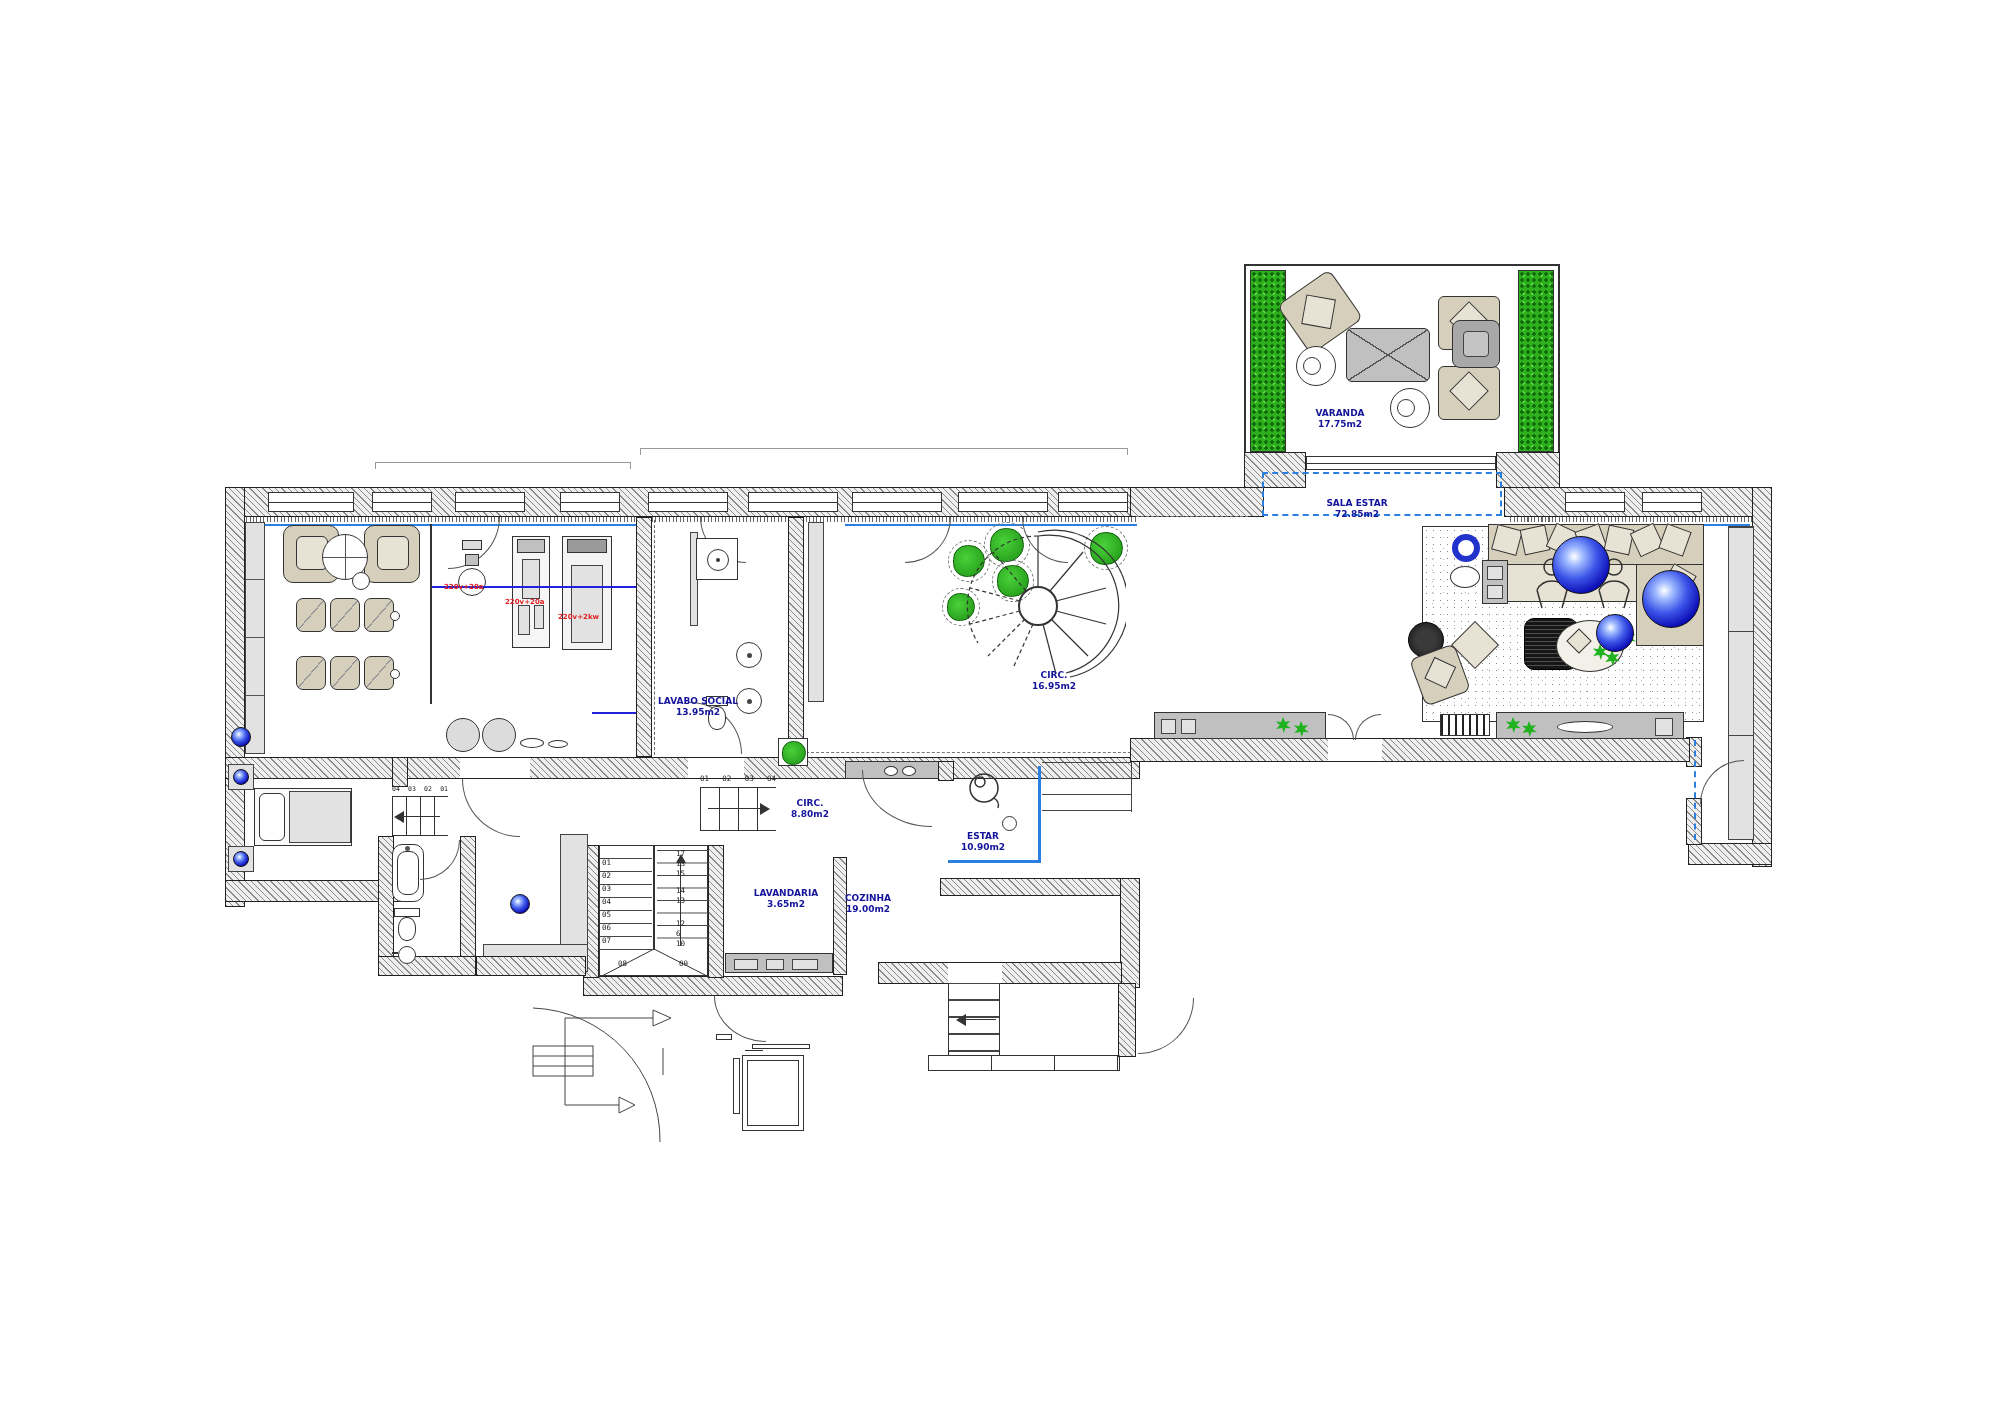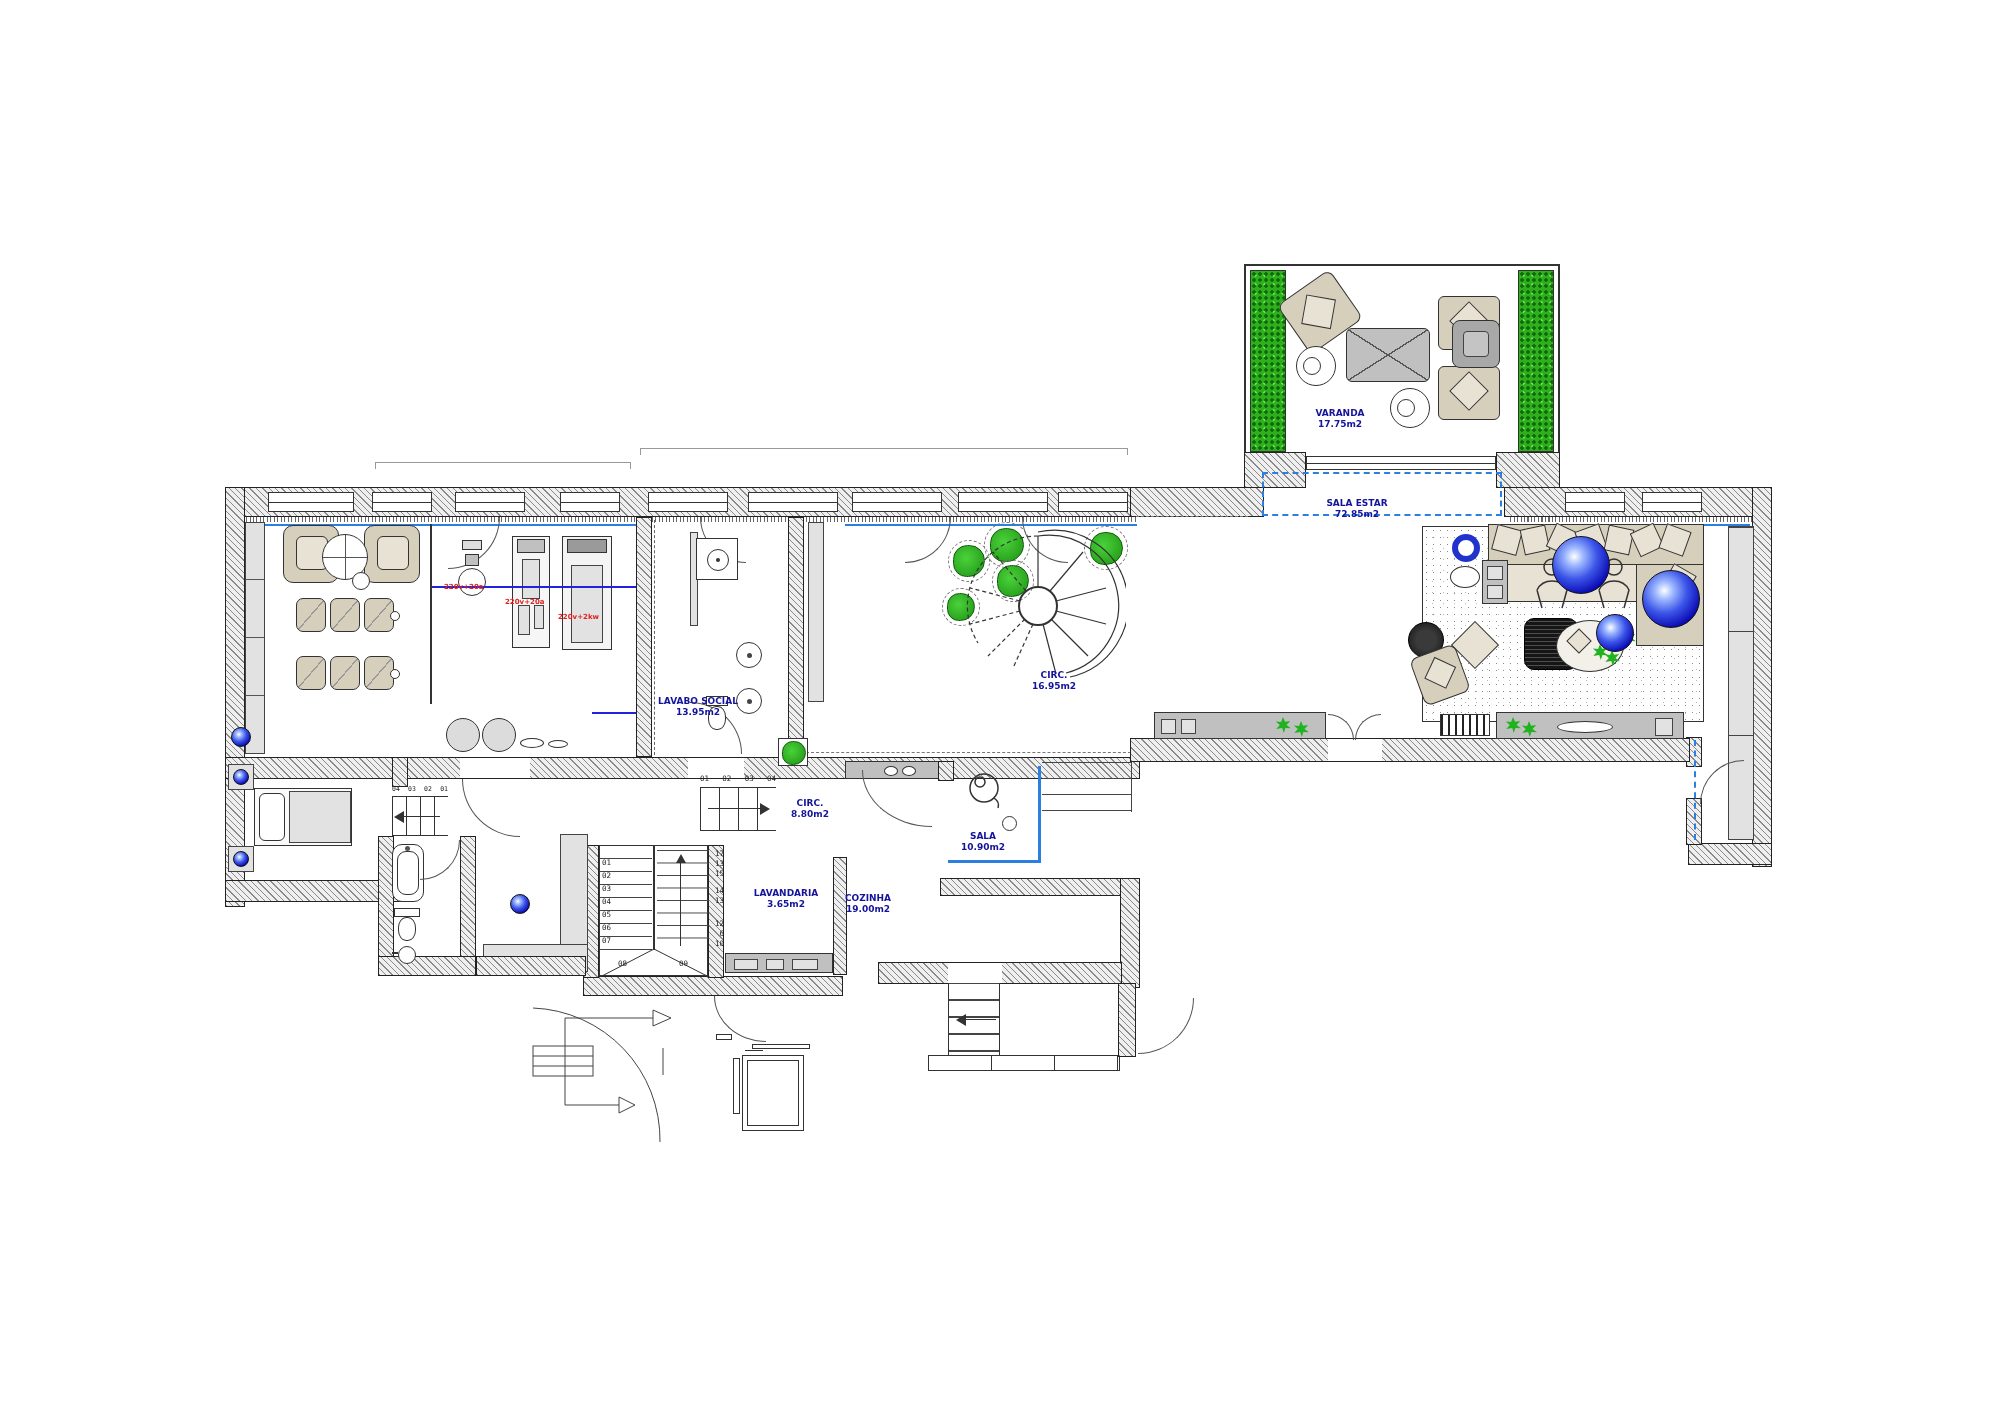--- a/index.html
+++ b/index.html
@@ -315,21 +315,21 @@
     <div class="abs outline" style="left:38px;top:4px;width:14px;height:10px;border-radius:50%"></div>
     <div class="abs outline" style="left:56px;top:4px;width:14px;height:10px;border-radius:50%"></div>
   </div>
   <div class="abs wall" style="left:938px;top:761px;width:16px;height:20px"></div>
   <div class="abs qarc-tr" style="left:862px;top:770px;width:70px;height:57px"></div>
   <div class="abs rlabel" style="left:828px;top:893px;width:80px">
     <span>COZINHA</span>
     <span>19.00m2</span>
   </div>
   <div class="abs rlabel" style="left:938px;top:831px;width:90px">
-    <span>SALA</span>
+    <span>ESTAR</span>
     <span>10.90m2</span>
   </div>
   <div class="abs blue-line" style="left:1038px;top:766px;width:3px;height:96px"></div>
   <div class="abs blue-line" style="left:948px;top:860px;width:93px;height:3px"></div>
   <div class="abs steps-h" style="left:1042px;top:762px;width:90px;height:50px;border-right:1px solid #444"></div>
   <svg class="abs" style="left:966px;top:768px" width="36" height="46" viewBox="0 0 36 46">
     <g fill="none" stroke="#333" stroke-width="1.5">
         <circle cx="18" cy="20" r="14"></circle>
         <circle cx="14" cy="14" r="5"></circle>
         <path d="M28 30 q6 4 4 10"></path>
@@ -386,21 +386,21 @@
     <div class="abs numcol" style="left:2px;top:13px;width:16px;height:91px">
 
     <span class="step-num" style="height:13px">01</span>
         <span class="step-num" style="height:13px">02</span>
         <span class="step-num" style="height:13px">03</span>
         <span class="step-num" style="height:13px">04</span>
         <span class="step-num" style="height:13px">05</span>
         <span class="step-num" style="height:13px">06</span>
         <span class="step-num" style="height:13px">07</span>
       </div>
-    <div class="abs numcol" style="left:108px;top:4px;width:16px;height:100px;text-align:right">
+    <div class="abs numcol" style="left:76px;top:4px;width:16px;height:100px;text-align:left">
 
     <span class="step-num" style="height:12.5px">17</span>
         <span class="step-num" style="height:12.5px">13</span>
         <span class="step-num" style="height:22px">15</span>
         <span class="step-num" style="height:12.5px">14</span>
         <span class="step-num" style="height:30px">13</span>
         <span class="step-num" style="height:12.5px">12</span>
         <span class="step-num" style="height:12.5px">6</span>
         <span class="step-num" style="height:12.5px">10</span>
       </div>

